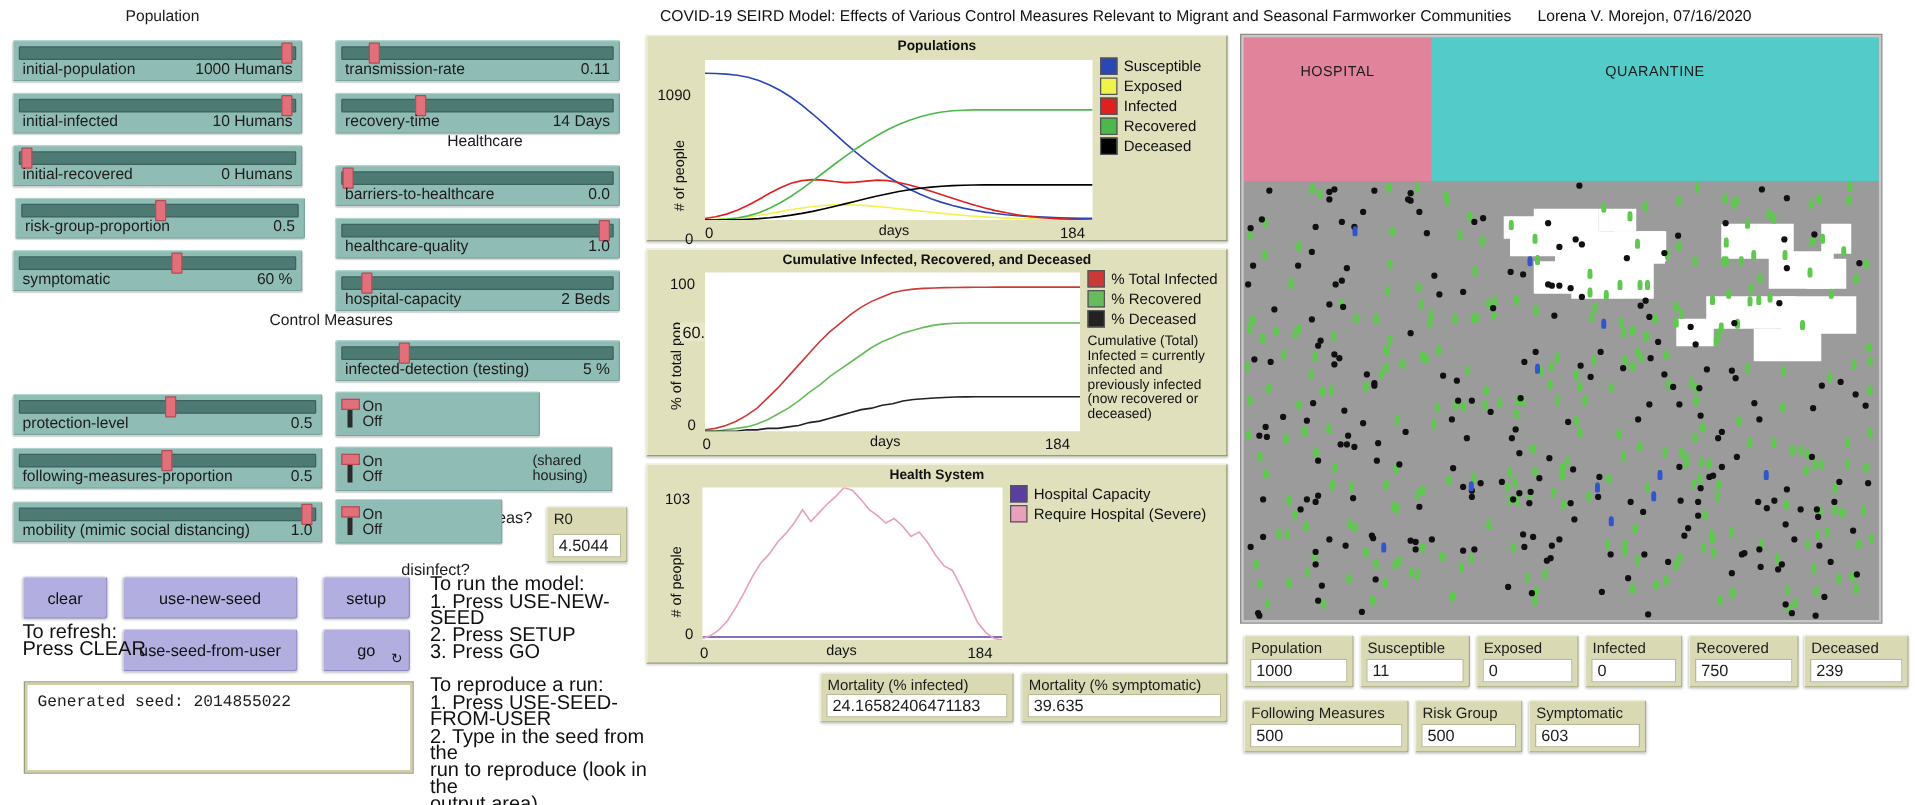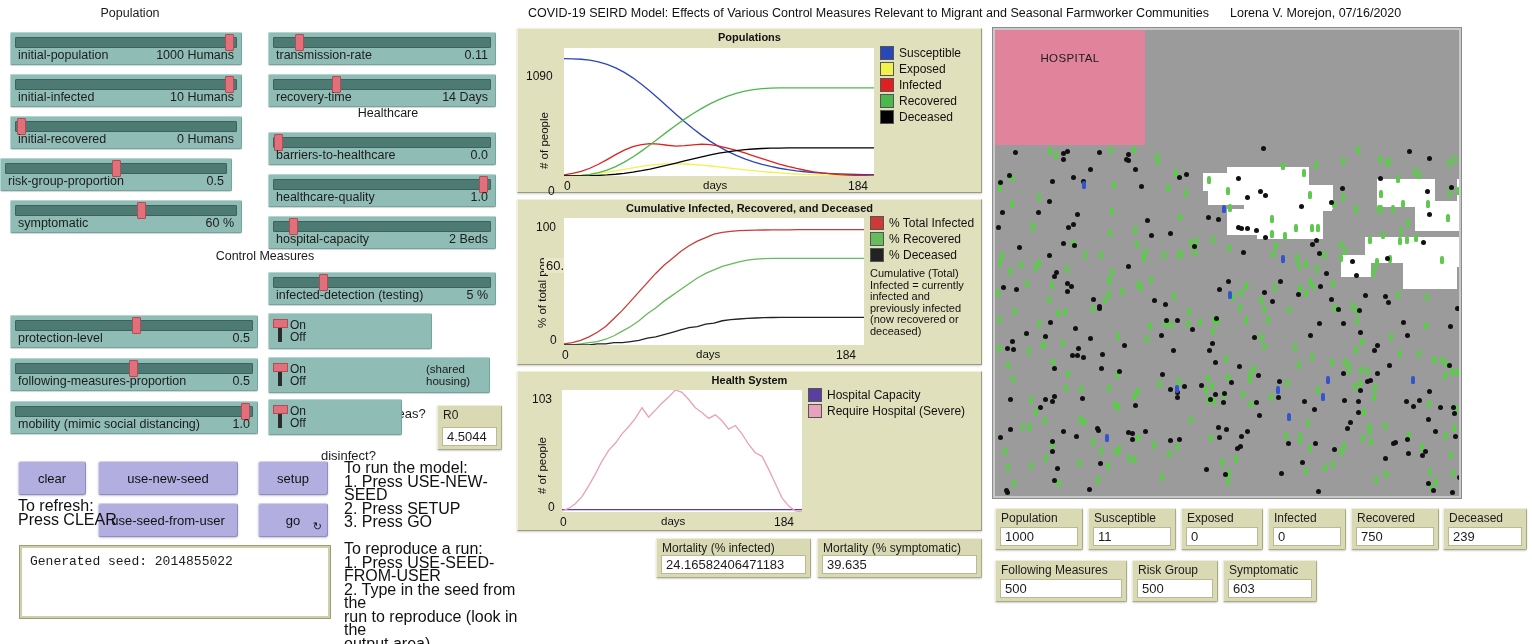--- a/index.html
+++ b/index.html
@@ -204,21 +204,21 @@
     <div class="thumb" style="left:214px;"></div>
     <div class="lbl">initial-infected</div>
     <div class="val">10 Humans</div>
   </div>
   <div class="slider" style="left:10px;top:116px;width:232px;height:33px;">
     <div class="track"></div>
     <div class="thumb" style="left:6px;"></div>
     <div class="lbl">initial-recovered</div>
     <div class="val">0 Humans</div>
   </div>
-  <div class="slider" style="left:0;top:158px;width:232px;height:33px;">
+  <div class="slider" style="left:12px;top:158px;width:232px;height:33px;">
     <div class="track"></div>
     <div class="thumb" style="left:111px;"></div>
     <div class="lbl">risk-group-proportion</div>
     <div class="val">0.5</div>
   </div>
   <div class="slider" style="left:10px;top:200px;width:232px;height:33px;">
     <div class="track"></div>
     <div class="thumb" style="left:126px;"></div>
     <div class="lbl">symptomatic</div>
     <div class="val">60 %</div>
@@ -437,23 +437,26 @@
 
   <div class="monitor" style="left:656px;top:538px;width:155px;height:40px;">
     <div class="m-title">Mortality (% infected)</div>
     <div class="m-value">24.16582406471183</div>
   </div>
   <div class="monitor" style="left:817px;top:538px;width:165px;height:40px;">
     <div class="m-title">Mortality (% symptomatic)</div>
     <div class="m-value">39.635</div>
   </div>
 
-  <div class="world" style="left:993px;top:28px;width:468px;height:470px;">
+  <div class="world" style="left:993px;top:28px;width:512px;height:470px;">
     <div class="zone" style="left:0;top:0;width:150px;height:115px;background:#e0839b;">
       <span>HOSPITAL</span>
+    </div>
+    <div class="zone" style="left:150px;top:0;width:358px;height:115px;background:#52cbc9;">
+      <span>QUARANTINE</span>
     </div>
     <div id="world-field" style="position:absolute;left:0;top:115px;width:508px;height:351px;background:#9b9b9b;overflow:hidden;">
         <div class="house" style="left: 232px; top: 22px; width: 52px; height: 20px;"></div>
         <div class="house" style="left: 208px; top: 28px; width: 26px; height: 18px;"></div>
         <div class="house" style="left: 284px; top: 22px; width: 30px; height: 18px;"></div>
         <div class="house" style="left: 249px; top: 40px; width: 88px; height: 26px;"></div>
         <div class="house" style="left: 213px; top: 40px; width: 36px; height: 20px;"></div>
         <div class="house" style="left: 262px; top: 64px; width: 66px; height: 30px;"></div>
         <div class="house" style="left: 296px; top: 40px; width: 42px; height: 24px;"></div>
         <div class="house" style="left: 232px; top: 64px; width: 32px; height: 26px;"></div>

